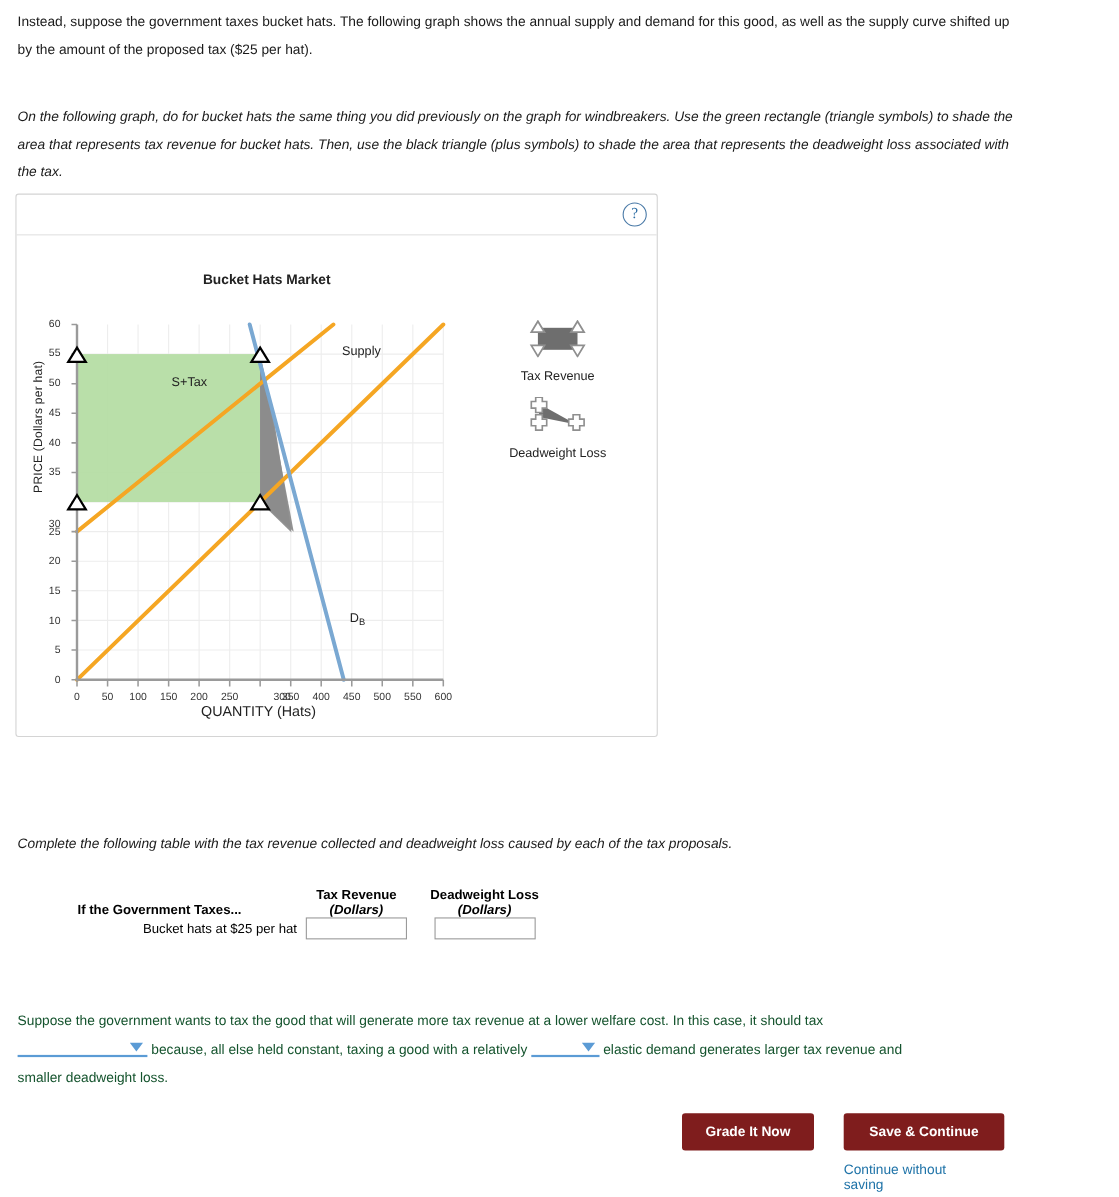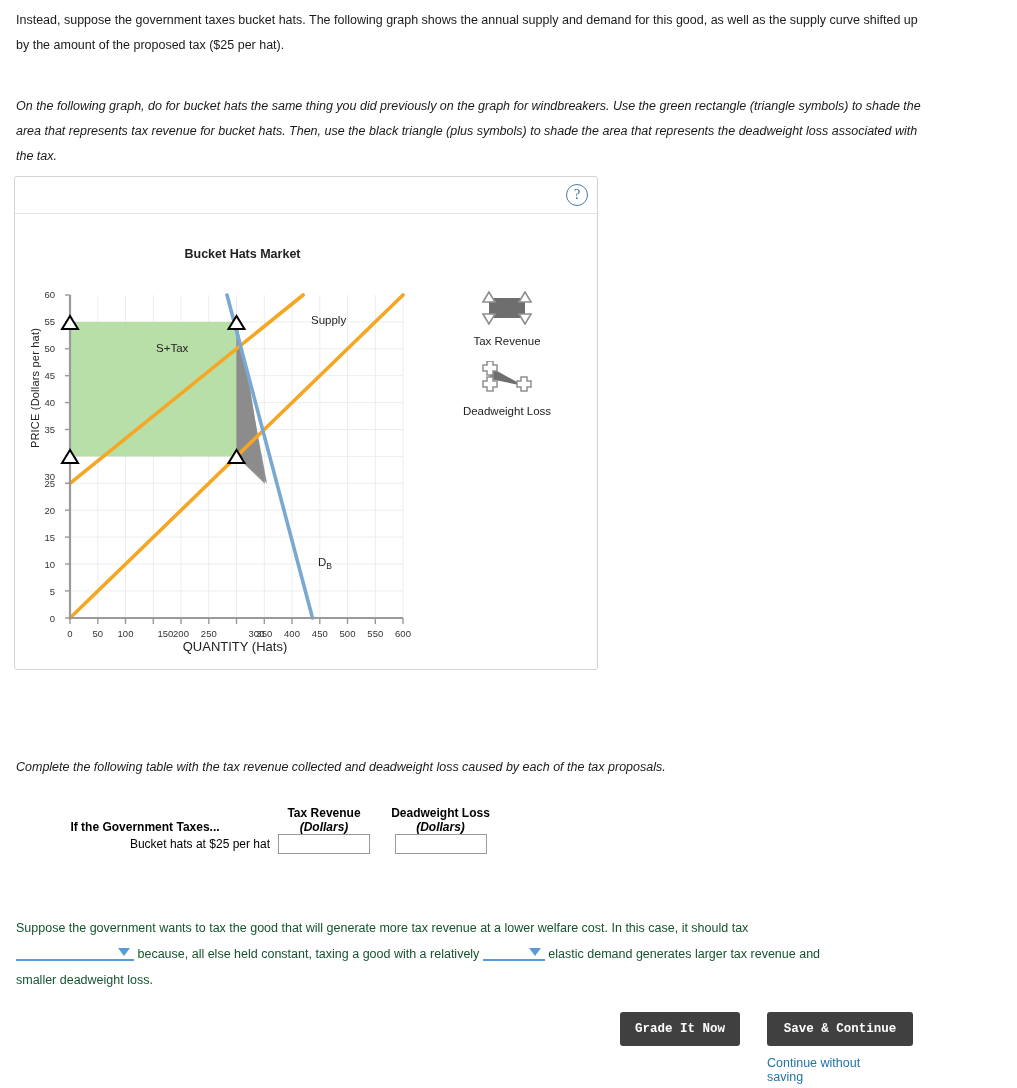--- a/index.html
+++ b/index.html
@@ -145,29 +145,29 @@
   .ddrop .caret {
     position: absolute; right: 4px; bottom: 3px;
     width: 0; height: 0;
     border-left: 6px solid transparent;
     border-right: 6px solid transparent;
     border-top: 8px solid #5b9bd5;
   }
 
   .btn {
     position: absolute;
-    background: #404040;
+    background: #7f1d1d;
     color: #ffffff;
     font-weight: bold;
     font-size: 12.5px;
     border: none;
     border-radius: 3px;
     height: 34px;
     cursor: pointer;
-    font-family: Liberation Mono, monospace;
+    font-family: Liberation Sans, sans-serif;
   }
   #btn-grade { left: 620px; top: 1012px; width: 120px; }
   #btn-save  { left: 767px; top: 1012px; width: 146px; }
   .linkbtn {
     position: absolute;
     left: 767px; top: 1056px;
     font-size: 12.5px;
     color: #1f73a8;
     cursor: pointer;
   }
@@ -292,21 +292,21 @@
       <div class="ytick" style="left:6px; top:301px;">25</div>
       <div class="ytick" style="left:6px; top:328px;">20</div>
       <div class="ytick" style="left:6px; top:355px;">15</div>
       <div class="ytick" style="left:6px; top:382px;">10</div>
       <div class="ytick" style="left:6px; top:409px;">5</div>
       <div class="ytick" style="left:6px; top:436px;">0</div>
 
       <div class="xtick" style="left:35px;  top:451px;">0</div>
       <div class="xtick" style="left:62.8px;top:451px;">50</div>
       <div class="xtick" style="left:90.5px;top:451px;">100</div>
-      <div class="xtick" style="left:118.3px;top:451px;text-align:right;">150</div>
+      <div class="xtick" style="left:118.3px;top:451px;">150</div>
       <div class="xtick" style="left:146px; top:451px;">200</div>
       <div class="xtick" style="left:173.8px;top:451px;">250</div>
       <div class="xtick" style="left:201.5px;top:451px;margin-left:20px;">300</div>
       <div class="xtick" style="left:229.3px;top:451px;text-align:center;">350</div>
       <div class="xtick" style="left:257px; top:451px;">400</div>
       <div class="xtick" style="left:284.8px;top:451px;">450</div>
       <div class="xtick" style="left:312.5px;top:451px;">500</div>
       <div class="xtick" style="left:340.3px;top:451px;">550</div>
       <div class="xtick" style="left:368px; top:451px;">600</div>
 

